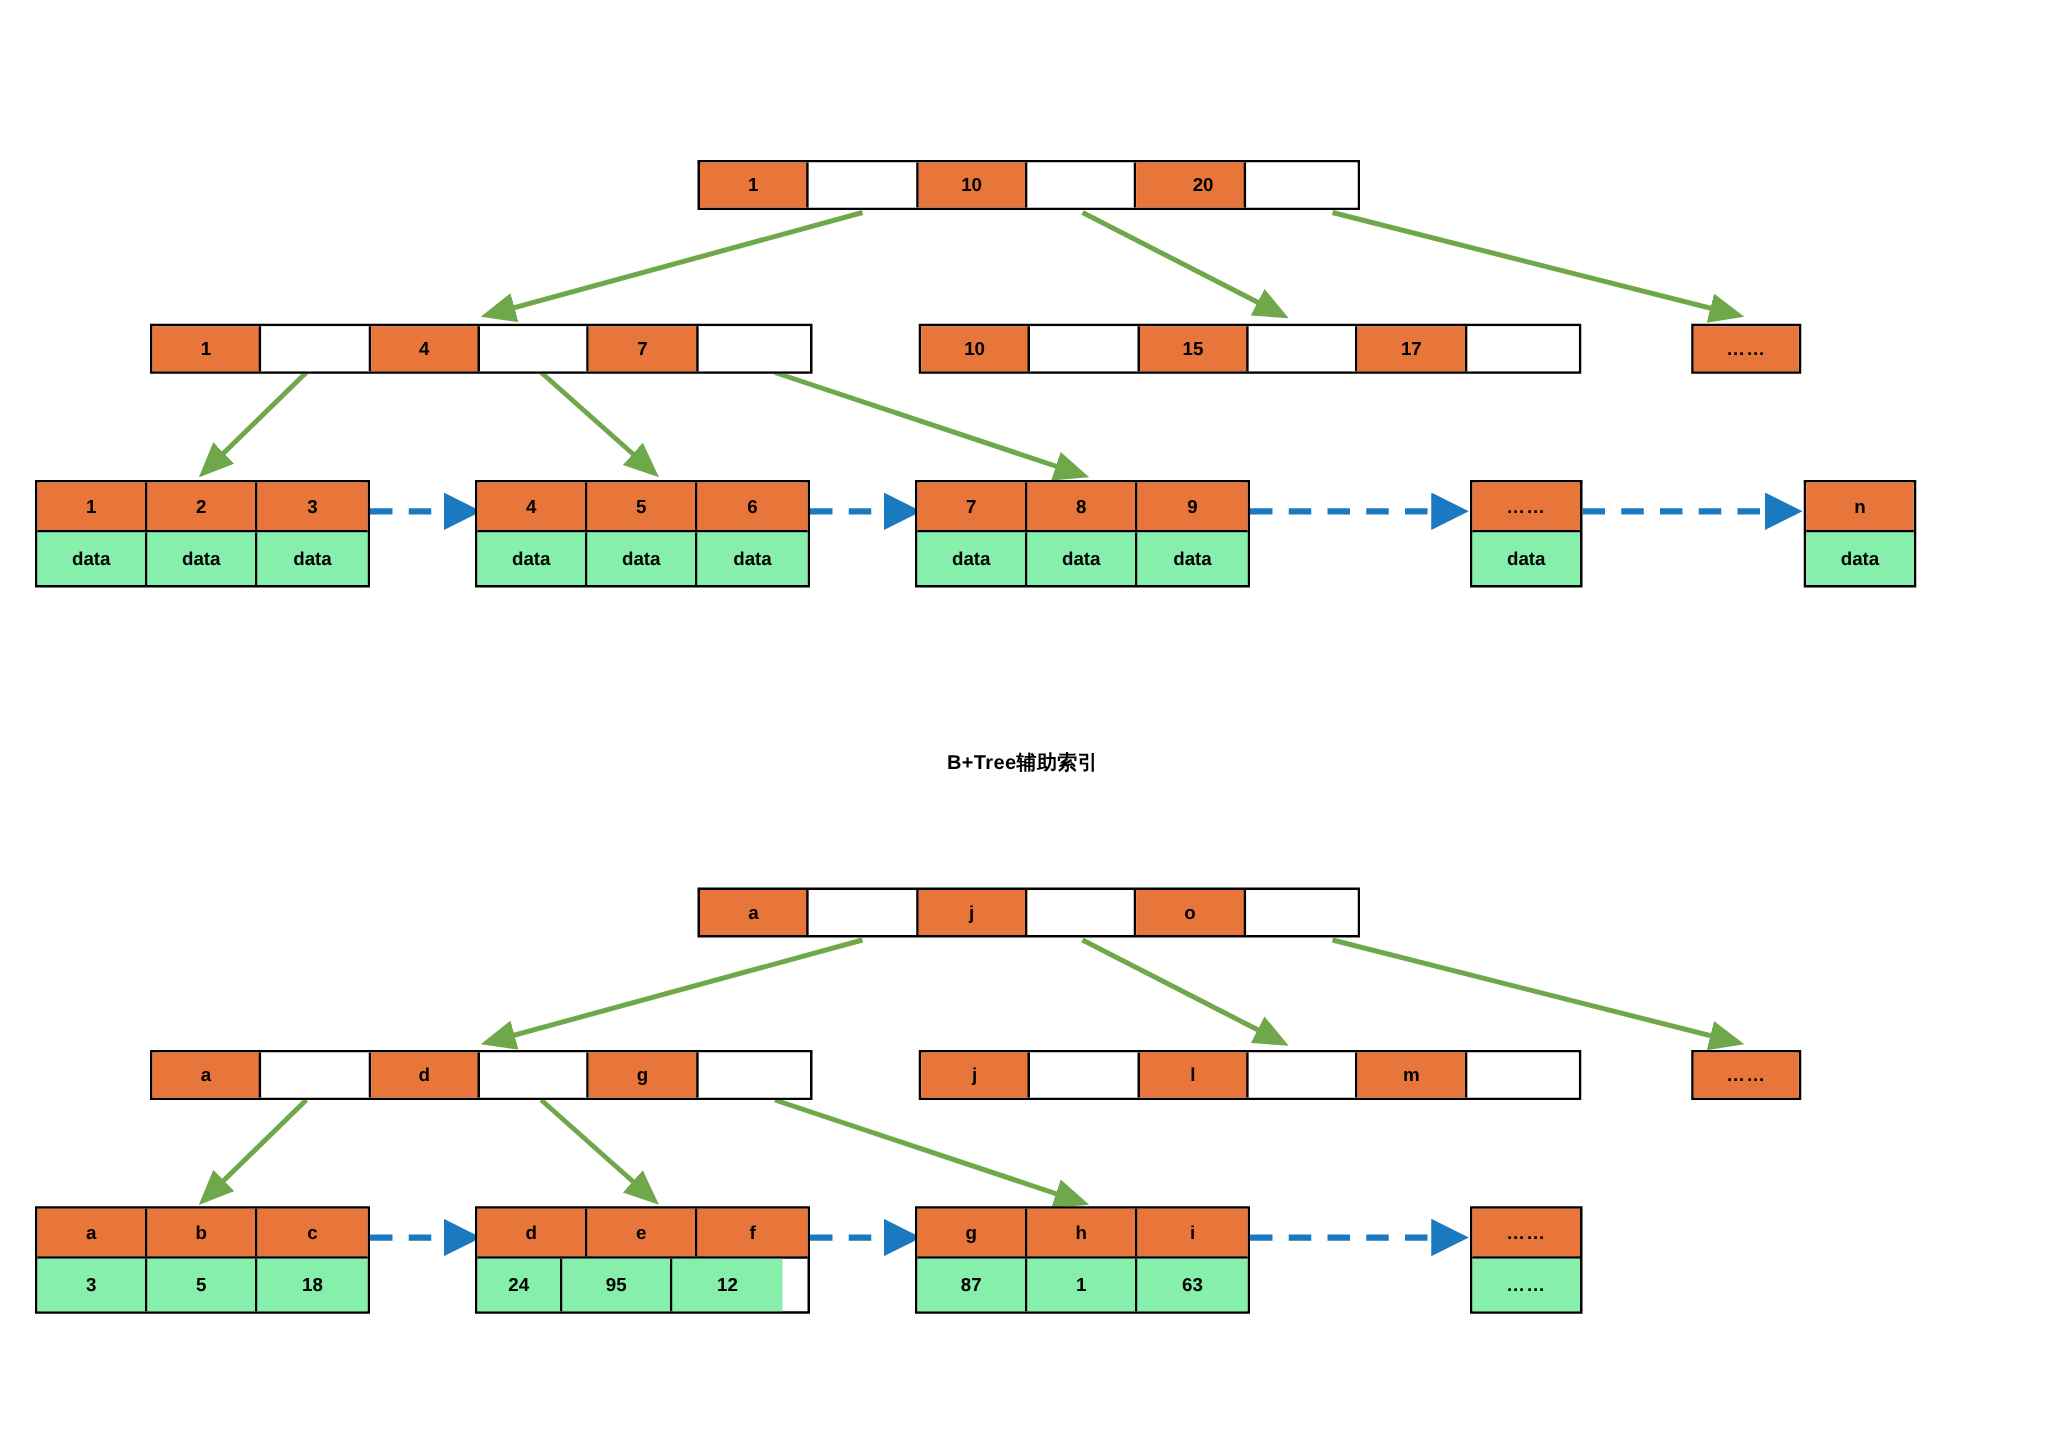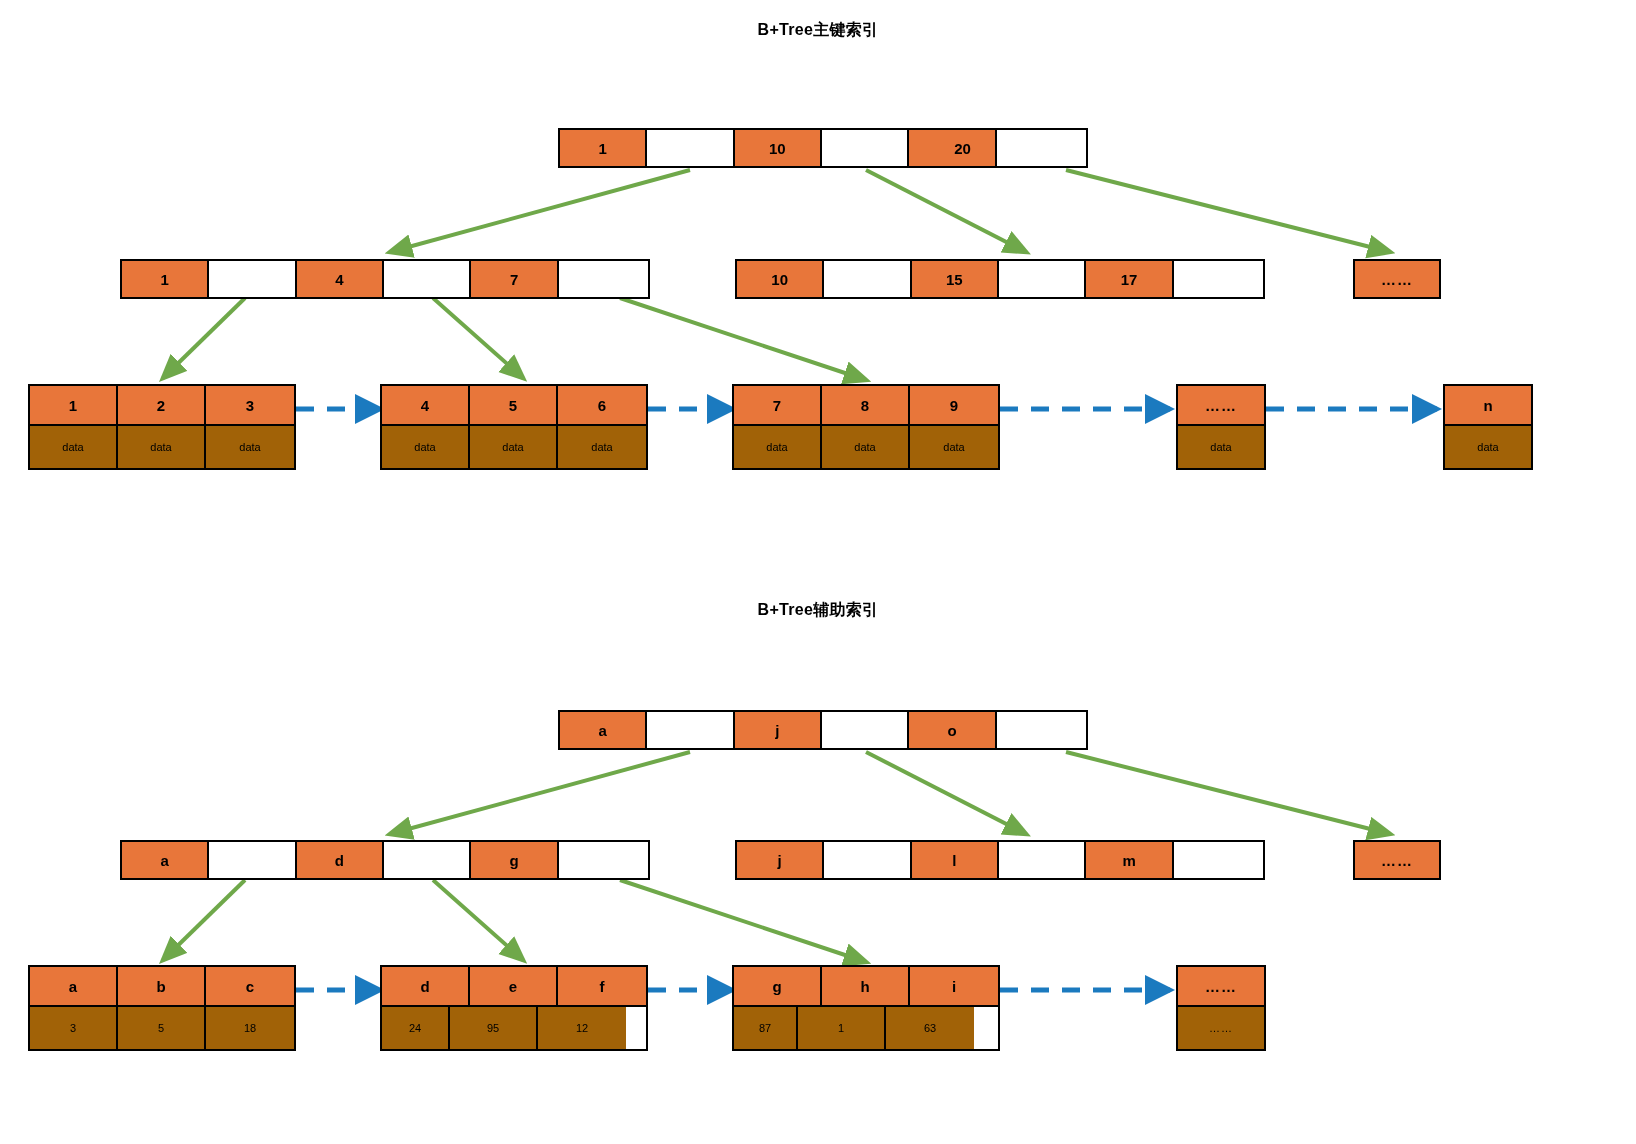--- a/index.html
+++ b/index.html
@@ -26,21 +26,21 @@
   .cell:last-child{border-right:none;}
 
   
   .inode{height:40px;}
   .inode .row{height:100%;}
   .inode .key{background:#E8763A;font-weight:bold;font-size:15px;}
   .inode .ptr{background:#ffffff;}
 
   
   .leaf .keyrow .cell{background:#E8763A;font-weight:bold;font-size:15px;height:38px;}
-  .leaf .datarow .cell{background:#a16207;font-weight:normal;font-size:11px;height:42px;}
+  .leaf .datarow .cell{background:#86efac;font-weight:bold;font-size:15px;height:42px;}
   .leaf .datarow{border-top:2px solid #000;}
   .dots{letter-spacing:1px;font-weight:bold;}
 </style>
 </head>
 <body>
 
 <div class="canvas">
 
   <svg class="arrows" viewBox="0 0 1636 1144">
     <defs>
@@ -77,21 +77,20 @@
       <line x1="620" y1="880" x2="866" y2="962"></line>
     </g>
 
     <g stroke="#1B7ABF" stroke-width="5" fill="none" stroke-dasharray="18,13" marker-end="url(#ab)">
       <line x1="296" y1="990" x2="380" y2="990"></line>
       <line x1="648" y1="990" x2="732" y2="990"></line>
       <line x1="1000" y1="990" x2="1170" y2="990"></line>
     </g>
   </svg>
 
-  <div class="title" style="left:618px;top:20px;width:400px;">B+Tree主键索引</div>
 
   <div class="node inode" style="left:558px;top:128px;width:530px;">
     <div class="row">
       <div class="cell key" style="width:88px;">1</div>
       <div class="cell ptr" style="width:88px;"></div>
       <div class="cell key" style="width:88px;">10</div>
       <div class="cell ptr" style="width:88px;"></div>
       <div class="cell key" style="width:88px;padding-left:21px;">20</div>
       <div class="cell ptr" style="width:90px;"></div>
     </div>
@@ -249,21 +248,21 @@
     </div>
   </div>
 
   <div class="node leaf" style="left:732px;top:965px;width:268px;">
     <div class="row keyrow">
       <div class="cell" style="width:88px;">g</div>
       <div class="cell" style="width:88px;">h</div>
       <div class="cell" style="width:88px;">i</div>
     </div>
     <div class="row datarow">
-      <div class="cell" style="width:64px;text-align:right;">87</div>
+      <div class="cell" style="width:88px;text-align:right;">87</div>
       <div class="cell" style="width:88px;">1</div>
       <div class="cell" style="width:88px;">63</div>
     </div>
   </div>
 
   <div class="node leaf" style="left:1176px;top:965px;width:90px;">
     <div class="row keyrow">
       <div class="cell dots" style="width:100%;">……</div>
     </div>
     <div class="row datarow">

